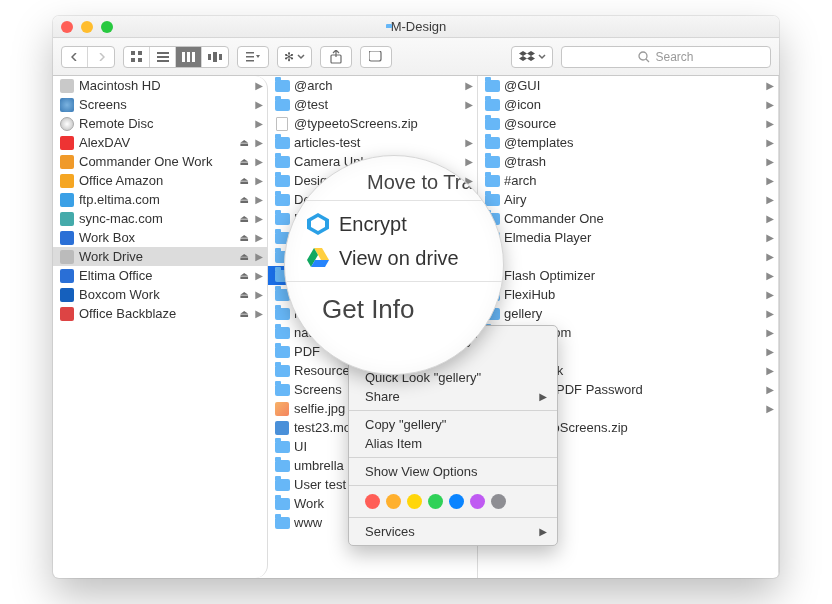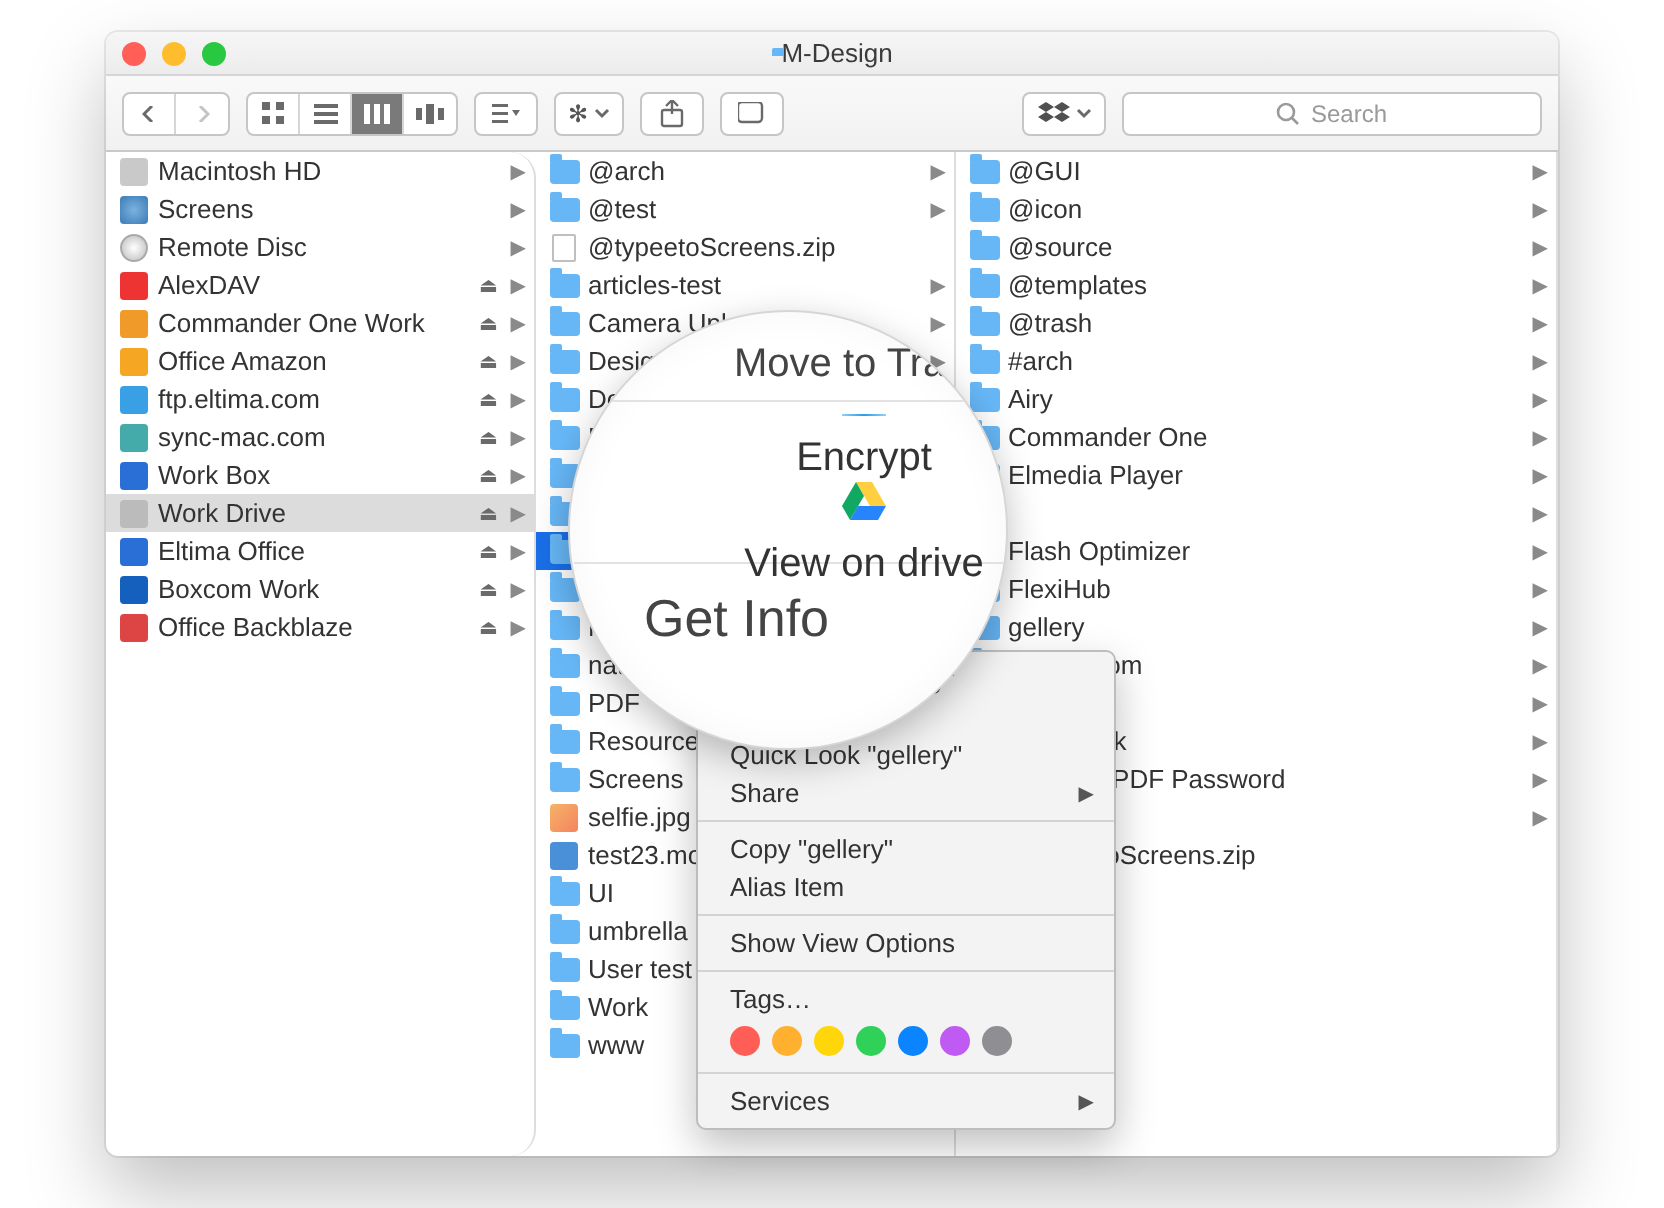--- a/index.html
+++ b/index.html
@@ -39,21 +39,21 @@
 
 .context-menu { position: absolute; left: 348px; top: 325px; width: 210px; background: #f3f3f3; border: 1px solid #bdbdbd; border-radius: 5px; box-shadow: 0 8px 20px rgba(0,0,0,0.25); font-size: 13px; color: #333; padding: 4px 0; }
 .cm-item { padding: 2px 16px; height: 19px; display:flex; align-items:center; position:relative; }
 .cm-item .sub { position:absolute; right:10px; font-size:10px; color:#565656;}
 .cm-sep { height:1px; background:#d3d3d3; margin: 4px 0; }
 .cm-tags { display:flex; gap:6px; padding: 4px 16px; }
 .tagdot { width:15px; height:15px; border-radius:50%; }
 
 .lens { position: absolute; left: 284px; top: 155px; width: 220px; height: 220px; border-radius: 50%; background: #fff; border: 1px solid #d6d6d6; box-shadow: 0 6px 18px rgba(0,0,0,0.25), inset 0 0 20px rgba(0,0,0,0.04); overflow: hidden; }
 .lens-content { position:absolute; left:22px; top:12px; width: 250px; font-size: 20px; color: #333; }
-.lens-row { display:flex; align-items:center; gap:10px; height: 34px; flex-direction: column; }
+.lens-row { display:flex; align-items:center; gap:10px; height: 34px; }
 .lens-top { font-size: 20px; color:#444; padding-left: 60px; padding-top: 3px;}
 .lens-bottom { font-size: 26px; color:#444; padding-left:15px; padding-top:6px;}
 .lens-sep { height:1px; background:#e2e2e2; margin: 6px 0; width: 260px; margin-left: -20px;}
 .drive-tri { width:22px; height:20px; position:relative; }
 .enc-icon { width:22px; height:22px; background:#2aa0e6; clip-path: polygon(50% 0,100% 28%,100% 72%,50% 100%,0 72%,0 28%); position:relative;}
 .enc-icon:after{content:"";position:absolute;left:4px;top:4px;width:14px;height:14px;background:#fff;clip-path:polygon(50% 0,100% 28%,100% 72%,50% 100%,0 72%,0 28%);}
 
 svg.chev{width:8px;height:8px;}
 svg.mag{width:12px;height:12px;}
 </style>
@@ -587,23 +587,20 @@
       <span>Copy "gellery"</span>
     </div>
   <div class="cm-item">
       <span>Alias Item</span>
     </div>
   <div class="cm-sep"></div>
   <div class="cm-item">
       <span>Show View Options</span>
     </div>
   <div class="cm-sep"></div>
-  <div class="cm-item">
-      <span>Tags…</span>
-    </div>
   <div class="cm-tags" id="tagrow">
       <div class="tagdot" style="background: rgb(255, 94, 87);"></div>
       <div class="tagdot" style="background: rgb(255, 176, 46);"></div>
       <div class="tagdot" style="background: rgb(255, 214, 10);"></div>
       <div class="tagdot" style="background: rgb(48, 209, 88);"></div>
       <div class="tagdot" style="background: rgb(10, 132, 255);"></div>
       <div class="tagdot" style="background: rgb(191, 90, 242);"></div>
       <div class="tagdot" style="background: rgb(142, 142, 147);"></div>
     </div>
   <div class="cm-sep"></div>

